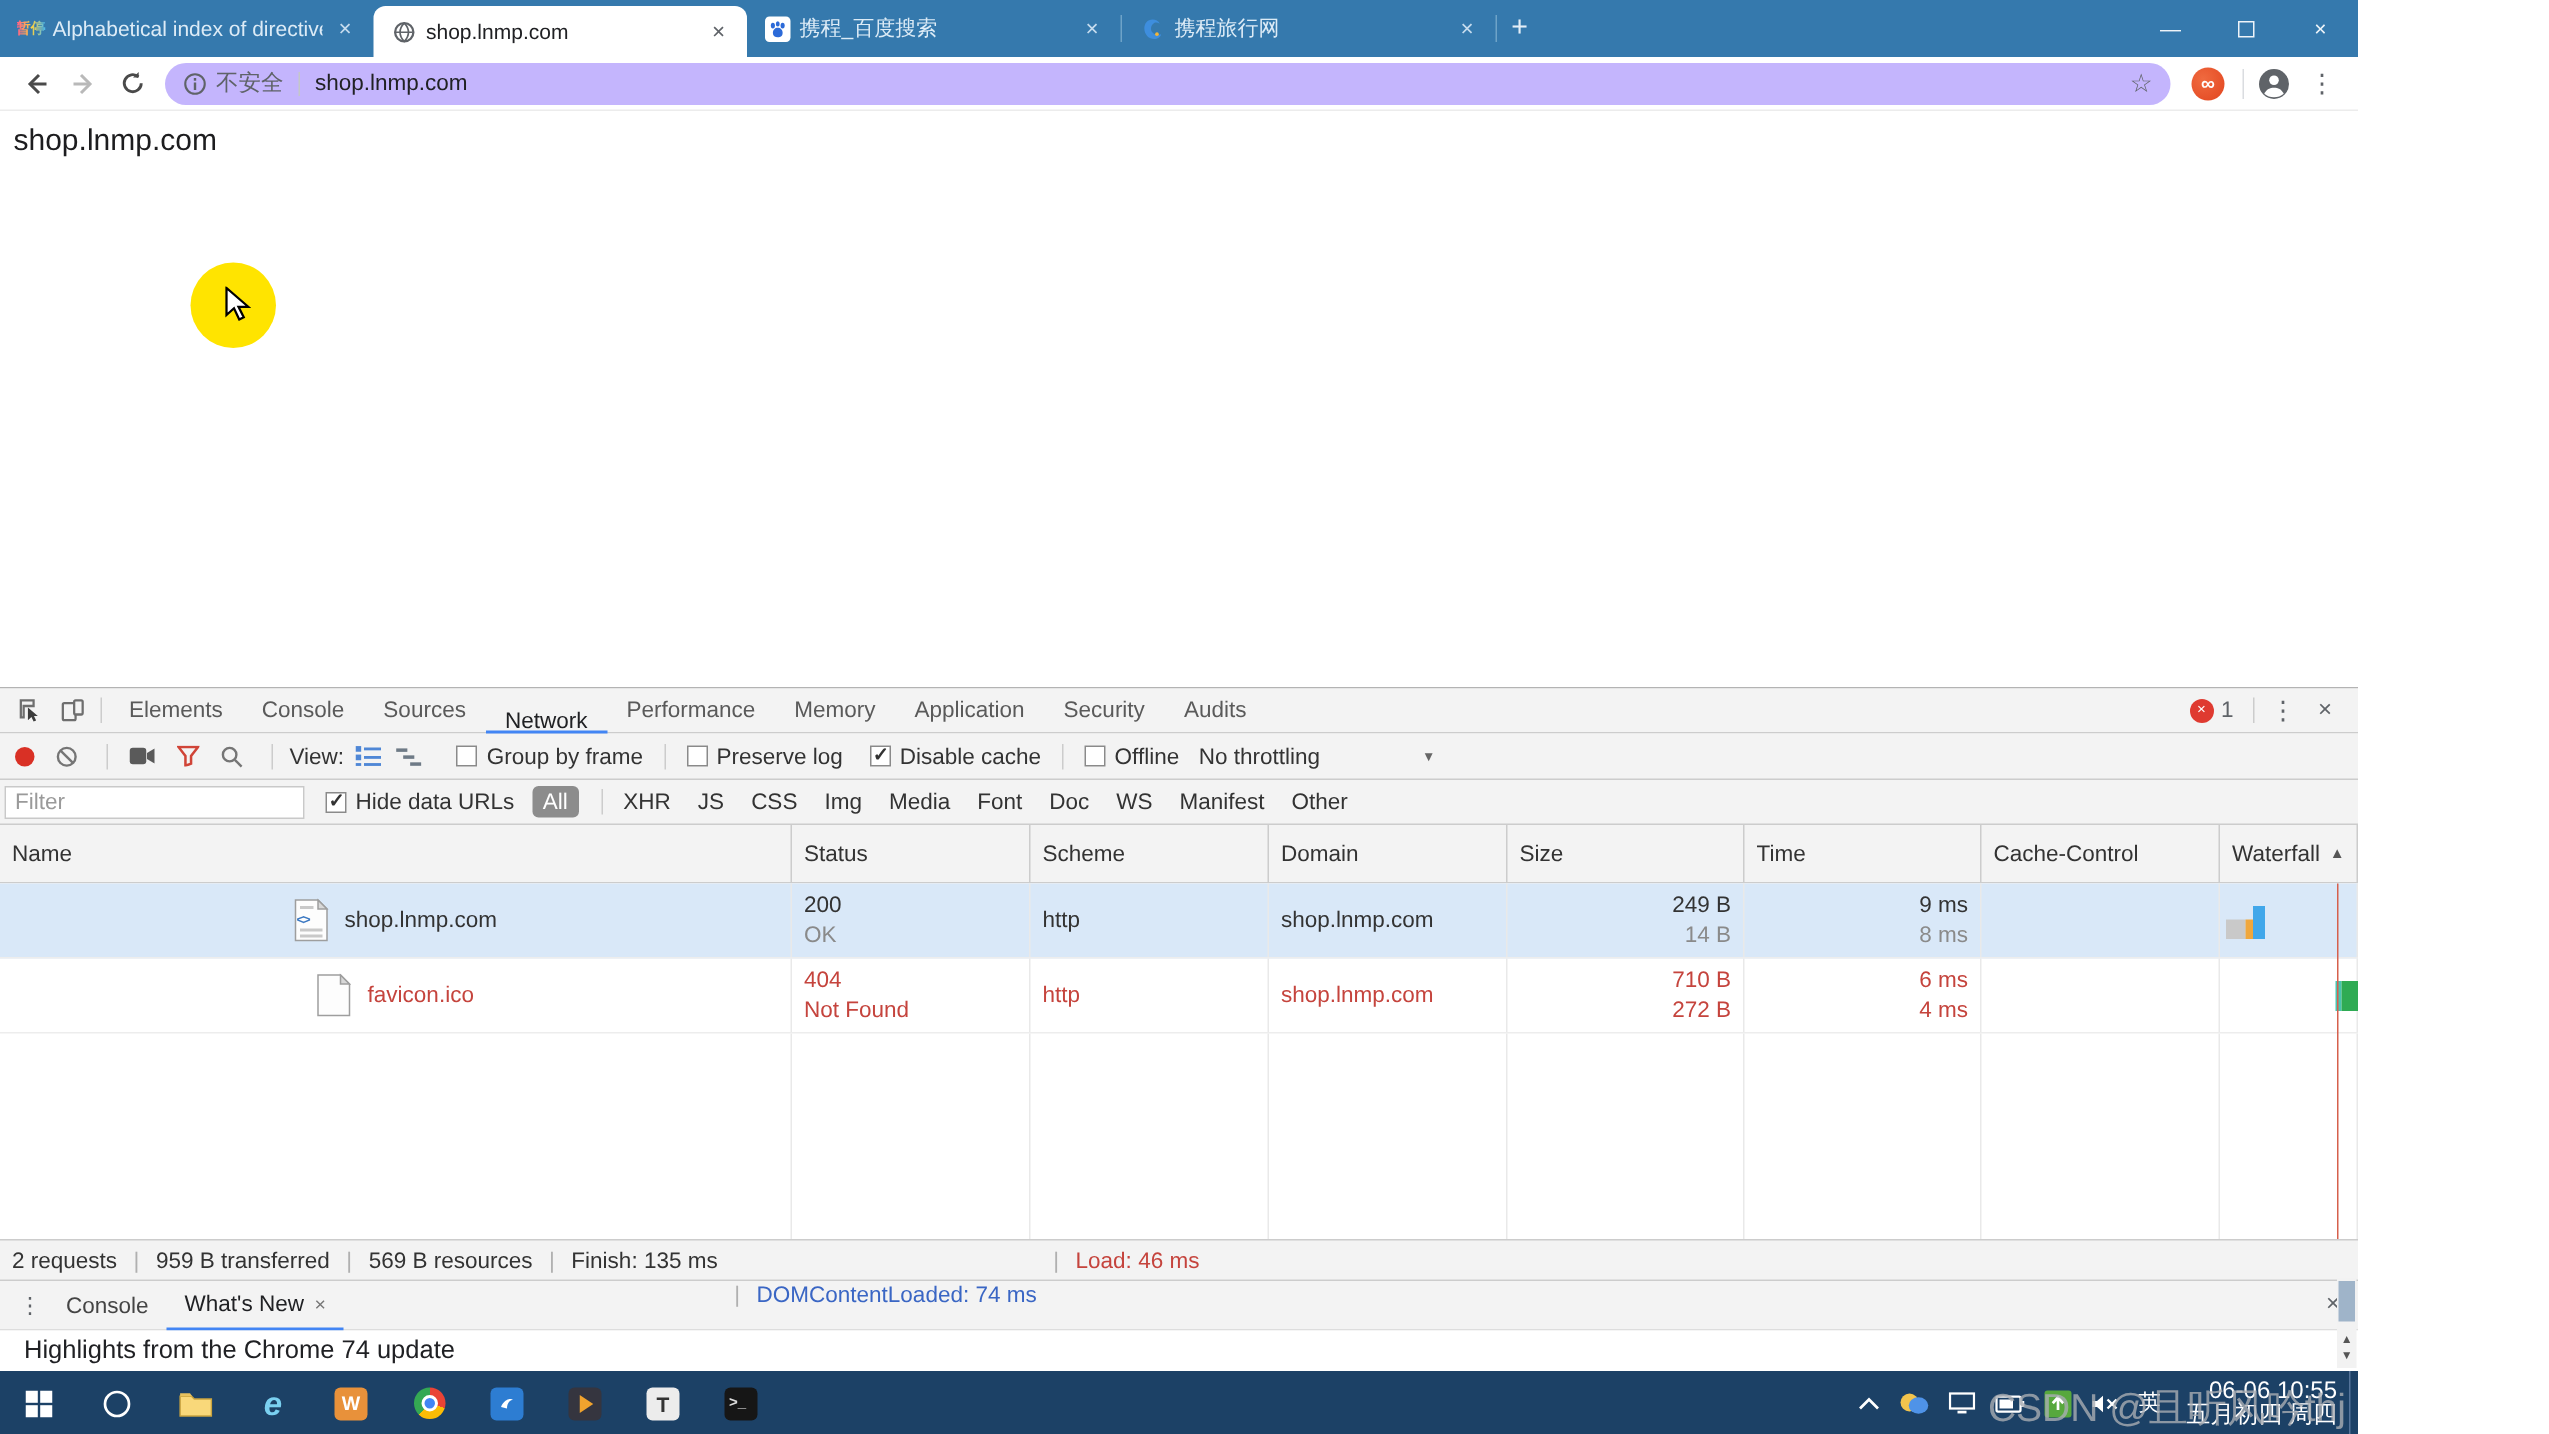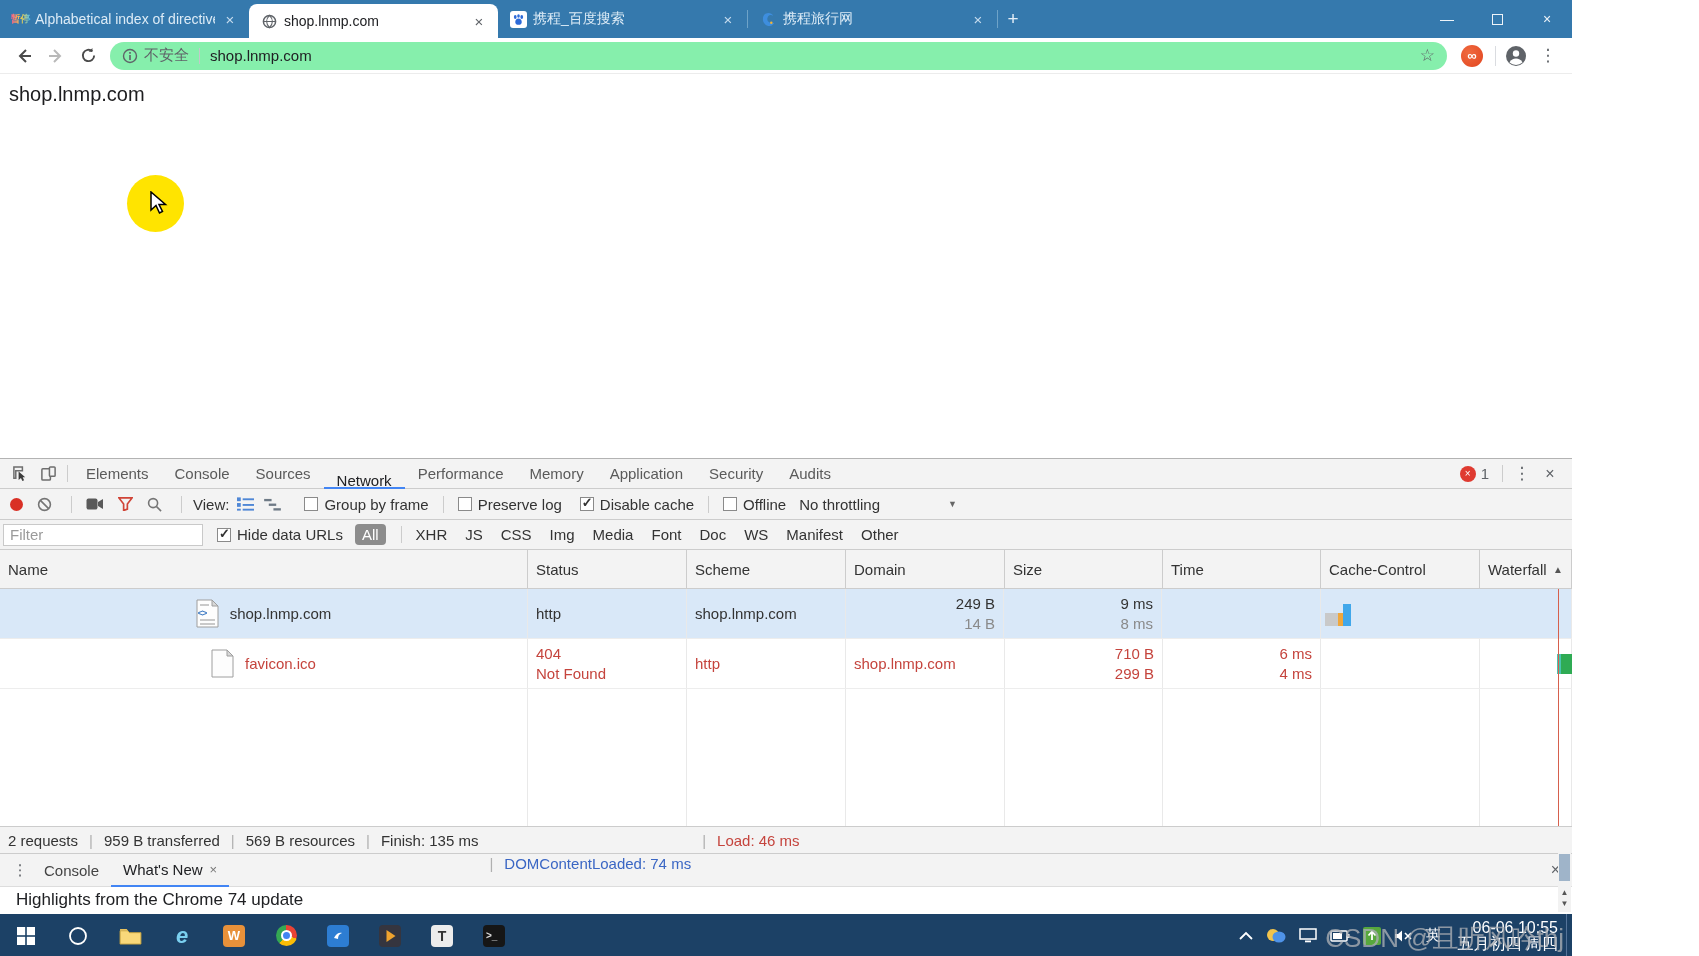--- a/index.html
+++ b/index.html
@@ -19,21 +19,21 @@
   .fav-pause { font-size: 10px; font-weight: bold; background: linear-gradient(90deg,#ff5a8a,#ffd23c,#39b7ff); -webkit-background-clip: text; background-clip: text; color: transparent; white-space: nowrap; }
   .fav-paw { background:#fff; border-radius:3px; }
   .newtab { width: 30px; display: flex; align-items: center; justify-content: center; color: #e4eef7; font-size: 19px; }
   .wincontrols { display: flex; align-items: stretch; }
   .winbtn { width: 50px; display: flex; align-items: center; justify-content: center; color: #eef4f9; font-size: 14px; }
   .max-box { width: 11px; height: 11px; border: 1px solid #eef4f9; }
 
   
   .navbar { height: 36px; background: #fff; display: flex; align-items: center; padding: 0 8px; border-bottom: 1px solid #ececec; }
   .navbtn { width: 32px; height: 30px; display: flex; align-items: center; justify-content: center; }
-  .omnibox { flex: 1; height: 28px; background: #86efac; border-radius: 14px; margin: 0 6px; display: flex; align-items: center; padding: 0 12px; }
+  .omnibox { flex: 1; height: 28px; background: #c4b5fd; border-radius: 14px; margin: 0 6px; display: flex; align-items: center; padding: 0 12px; }
   .sec-label { color: #5f6368; font-size: 15px; margin: 0 10px 0 6px; }
   .omni-sep { width: 1px; height: 16px; background: #c4c7ca; margin-right: 10px; }
   .omni-url { color: #202124; font-size: 15px; flex: 1; }
   .omni-star { margin-left: auto; font-size: 17px; color: #5f6368; }
   .ext-badge { width: 22px; height: 22px; border-radius: 50%; background: radial-gradient(circle at 35% 35%, #f06a3f, #e2451f); color: #fff; font-size: 13px; font-weight: bold; display: flex; align-items: center; justify-content: center; margin: 0 8px; }
   .nav-sep { width: 1px; height: 20px; background: #dadce0; margin: 0 4px; }
   .menu-dots { font-size: 17px; color: #5f6368; }
 
   
   .page { position: relative; height: 384px; background: #fff; }
@@ -392,20 +392,24 @@
                 <path d="M1 1h15l6 6v21H1z" fill="#fdfdfd" stroke="#9e9e9e"></path>
                 <path d="M16 1l6 6h-6z" fill="#d8d8d8" stroke="#9e9e9e"></path>
                 <rect x="4" y="5" width="9" height="2" fill="#c9c9c9"></rect>
                 <rect x="4" y="20" width="15" height="2" fill="#c9c9c9"></rect>
                 <rect x="4" y="24" width="15" height="2" fill="#c9c9c9"></rect>
               </svg>
             <span class="doc-code">&lt;&gt;</span>
           </span>
           <span>shop.lnmp.com</span>
         </div>
+        <div class="col c-status two-line">
+          <span>200</span>
+          <span class="sub">OK</span>
+        </div>
         <div class="col c-scheme">
             <span>http</span>
           </div>
         <div class="col c-domain">
             <span>shop.lnmp.com</span>
           </div>
         <div class="col c-size two-line r-align">
           <span>249 B</span>
           <span class="sub">14 B</span>
         </div>
@@ -440,21 +444,21 @@
           <span class="sub">Not Found</span>
         </div>
         <div class="col c-scheme">
             <span>http</span>
           </div>
         <div class="col c-domain">
             <span>shop.lnmp.com</span>
           </div>
         <div class="col c-size two-line r-align">
           <span>710 B</span>
-          <span class="sub">299 B</span>
+          <span class="sub">272 B</span>
         </div>
         <div class="col c-time two-line r-align">
           <span>6 ms</span>
           <span class="sub">4 ms</span>
         </div>
         <div class="col c-cache">
             <span></span>
           </div>
         <div class="col c-wf">
           <span class="wfbar2">

